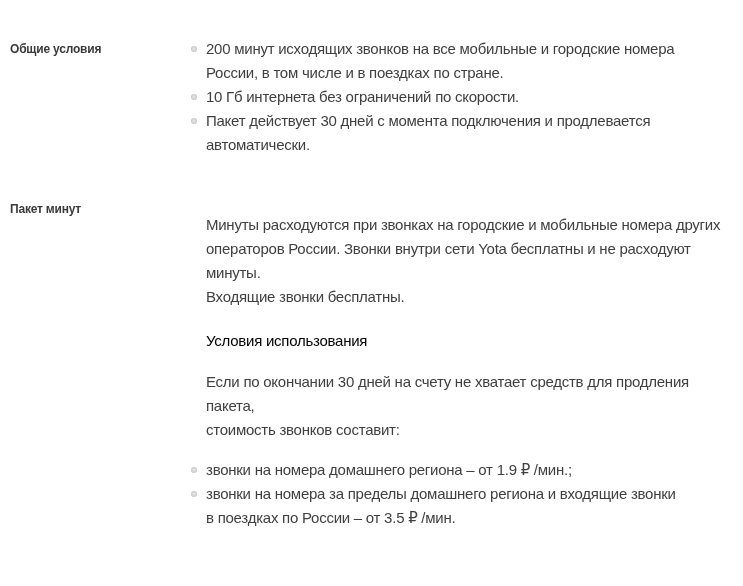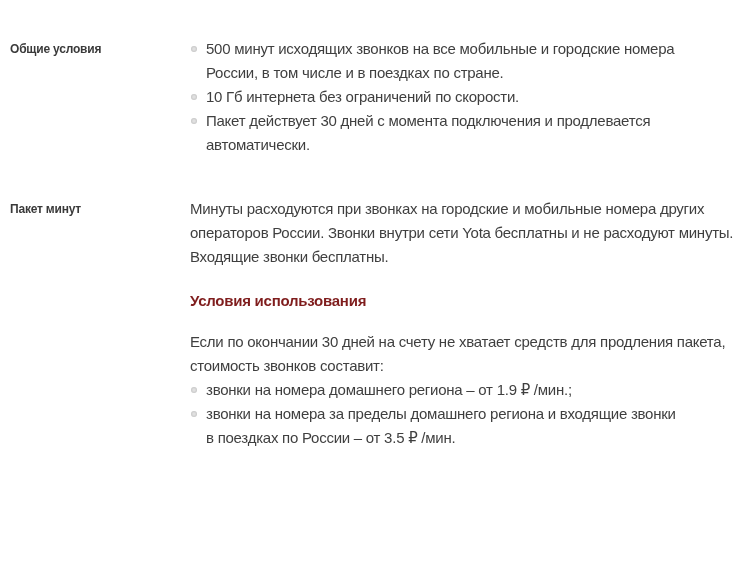--- a/index.html
+++ b/index.html
@@ -35,21 +35,21 @@
     color: #3a3a3a;
     letter-spacing: -0.2px;
   }
   .content {
     width: 548px;
     font-size: 15px;
     line-height: 24px;
     letter-spacing: -0.25px;
   }
   .content p {
-    margin: 0;
+    margin: 16px;
     white-space: pre-line;
   }
   .bullet-list {
     list-style: none;
     margin: 0;
     padding: 0;
   }
   .bullet-list li {
     display: flex;
     align-items: flex-start;
@@ -60,42 +60,41 @@
     height: 6px;
     border-radius: 50%;
     background: radial-gradient(circle, #e0e0e0 25%, #c3c3c3 75%);
     margin: 9px 9px 0 1px;
   }
   .bullet-text {
     white-space: pre-line;
   }
   .subtitle {
     margin-top: 20px !important;
-    color: #7f1d1d;
-    font-weight: bold;
+    color: #000000;
   }
   .para-add {
     margin-top: 21px !important;
   }
   .para-renewal {
     margin-top: 17px !important;
   }
 </style>
 </head>
 <body>
 
 <div class="page">
 
   <div class="section">
     <div class="section-label">Общие условия</div>
     <div class="content">
       <ul class="bullet-list">
         <li>
           <span class="bullet-marker"></span>
-          <span class="bullet-text">500 минут исходящих звонков на все мобильные и городские номера
+          <span class="bullet-text">200 минут исходящих звонков на все мобильные и городские номера
 России, в том числе и в поездках по стране.</span>
         </li>
         <li>
           <span class="bullet-marker"></span>
           <span class="bullet-text">10 Гб интернета без ограничений по скорости.</span>
         </li>
         <li>
           <span class="bullet-marker"></span>
           <span class="bullet-text">Пакет действует 30 дней с момента подключения и продлевается
 автоматически.</span>

